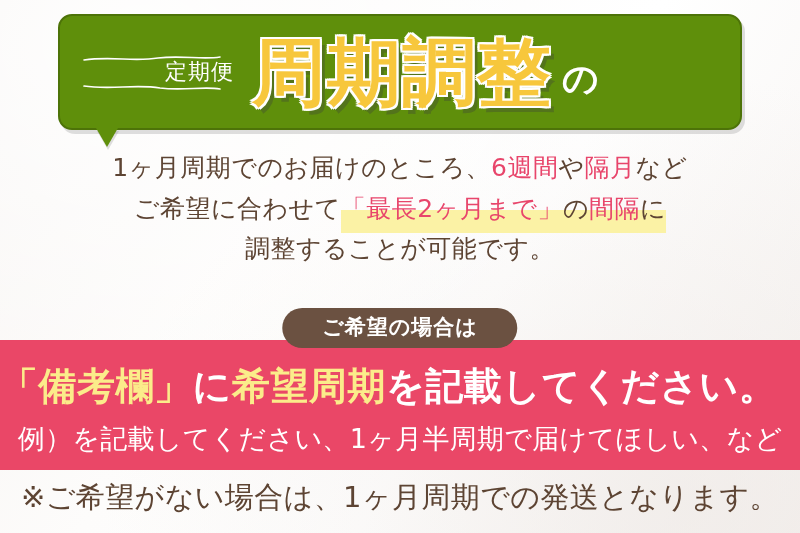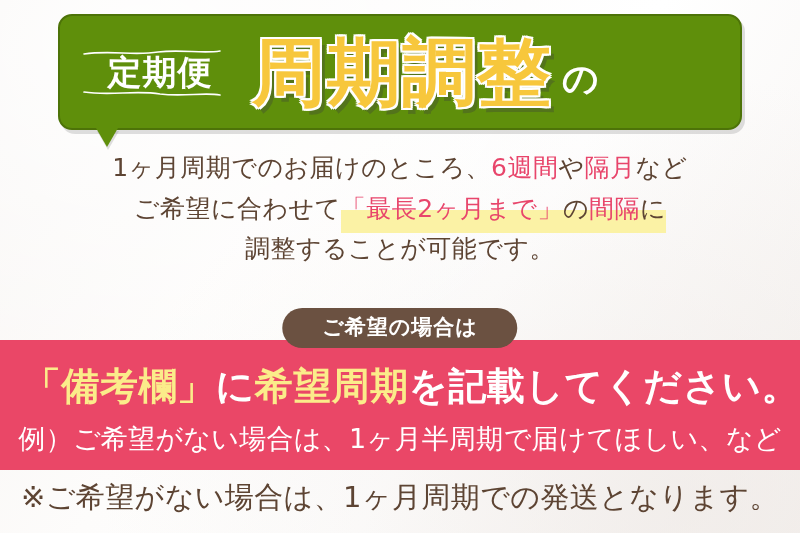--- a/index.html
+++ b/index.html
@@ -67,25 +67,26 @@
   
   .teiki {
     position: relative;
     flex: 0 0 auto;
     padding: 12px 6px 12px 8px;
     width: 148px;
     text-align: center;
   }
   .teiki-text {
     color: #ffffff;
-    font-size: 34px;
-    font-weight: 700;
+    font-size: 22px;
+    font-weight: 400;
     letter-spacing: 1px;
     line-height: 1;
     white-space: nowrap;
+    text-align: right;
   }
   .wave {
     position: absolute;
     left: 4px;
     width: 140px;
     height: 8px;
     overflow: hidden;
   }
   .wave svg { display: block; }
   .wave-top { top: 6px; }
@@ -179,21 +180,21 @@
     font-weight: 700;
     line-height: 1.15;
     white-space: nowrap;
     letter-spacing: 1px;
   }
   .pink-main {
     position: absolute;
     left: 0;
     top: 366px;
     width: 800px;
-    text-align: right;
+    text-align: left;
     font-size: 38px;
     font-weight: 700;
     color: #ffffff;
     line-height: 1.1;
     letter-spacing: 0.5px;
     white-space: nowrap;
   }
   .yellow { color: #fbec8a; }
   .pink-example {
     position: absolute;
@@ -273,17 +274,17 @@
   </div>
 
   <div class="pink-band"></div>
 
   <div class="pill">ご希望の場合は</div>
 
   <div class="pink-main">
     <span class="yellow">「備考欄」</span><span>に</span><span class="yellow">希望周期</span><span>を記載してください。</span>
   </div>
 
-  <div class="pink-example">例）ご希望がない場合は、1ヶ月半周期で届けてほしい、など</div>
+  <div class="pink-example">例）を記載してください、1ヶ月半周期で届けてほしい、など</div>
 
   <div class="footer-note">※ご希望がない場合は、1ヶ月周期での発送となります。</div>
 
 </div>
 
 </body></html>

